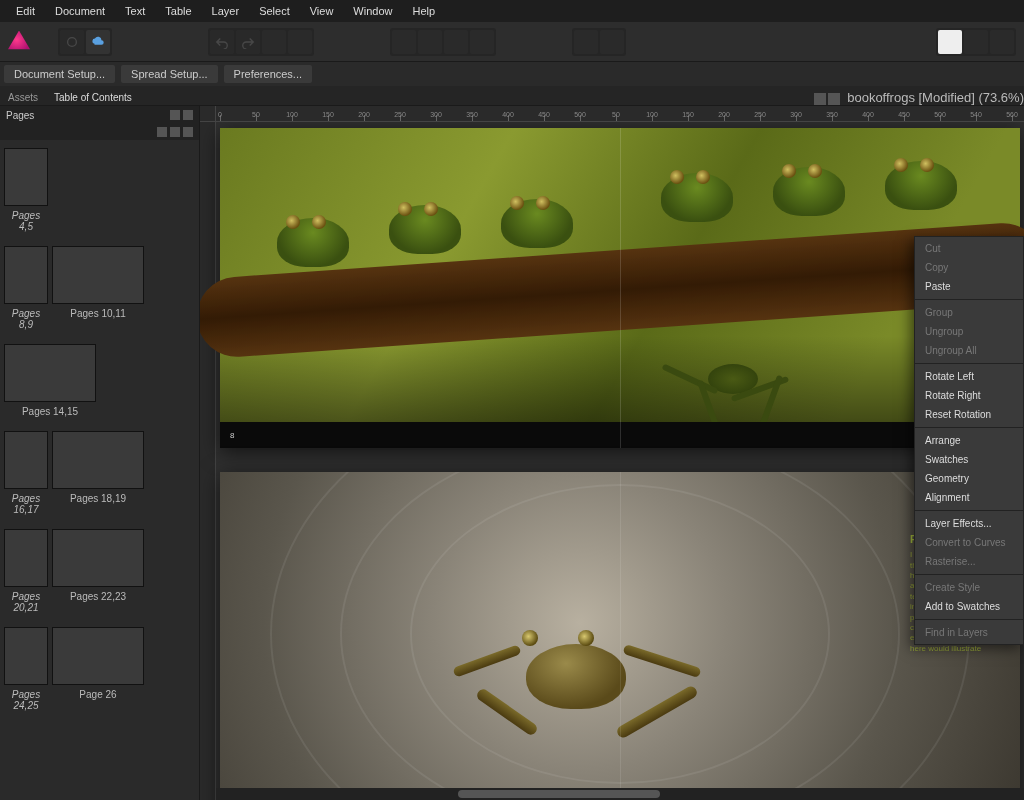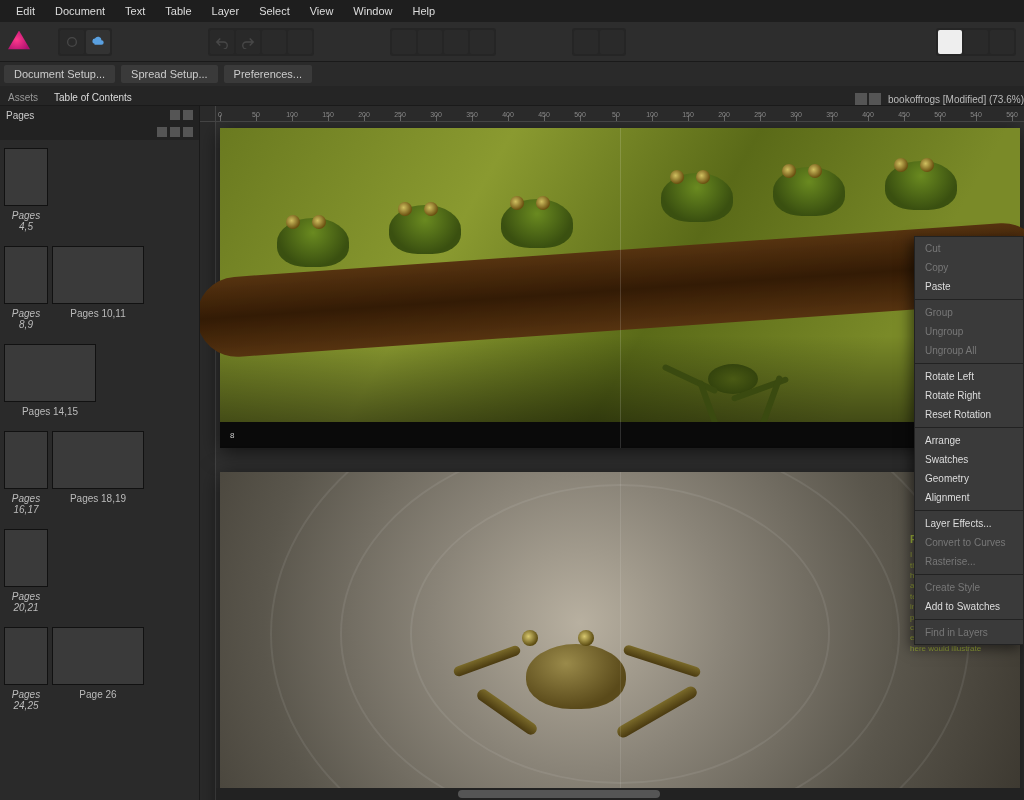--- a/index.html
+++ b/index.html
@@ -21,21 +21,21 @@
 
 .setupbar { height: 24px; background: #2a2a2a; display: flex; align-items: center; padding: 0 4px; gap: 6px; }
 .setup-btn { background: #3a3a3a; color: #ccc; padding: 3px 10px; border-radius: 2px; font-size: 11px; cursor: pointer; }
 
 
 .strip { height: 20px; background: #252525; display: flex; align-items: flex-end; border-bottom: 1px solid #1a1a1a; }
 .strip .ltab { padding: 2px 8px; color: #999; font-size: 10px; }
 .strip .ltab.active { color: #ddd; }
 .strip .control-icons { margin-left: auto; display: flex; gap: 2px; padding-right: 4px; }
 .mini-icon { width: 12px; height: 12px; background: #555; }
-.strip .doctab { margin-left: 3px; color: #bbb; font-size: 10px; }
+.strip .doctab { margin-left: 3px; color: #bbb; font-size: 13px; }
 
 
 .workarea { display: flex; height: calc(800px - 22px - 40px - 24px - 20px); }
 .sidebar { width: 200px; background: #2a2a2a; border-right: 1px solid #1a1a1a; display: flex; flex-direction: column; overflow: hidden; }
 .sidebar-head { height: 18px; background: #222; display: flex; align-items: center; padding: 0 6px; color: #ccc; font-size: 10px; }
 .sidebar-head .sicons { margin-left: auto; display: flex; gap: 3px; }
 .sidebar-sub { height: 16px; background: #222; display: flex; justify-content: flex-end; padding: 0 6px; gap: 3px; align-items: center; }
 .sicon { width: 10px; height: 10px; background: #555; }
 
 .thumbs { flex: 1; overflow-y: auto; padding: 4px 0 4px 0; }
@@ -231,20 +231,24 @@
           </div>
           <div class="spread">
             <div class="img t-frog-green"></div>
             <div class="lbl">Pages 18,19</div>
           </div>
         </div>
         <div class="thumb-row">
           <div class="spread cut">
             <div class="img t-dark cut"></div>
             <div class="lbl">Pages 20,21</div>
+          </div>
+          <div class="spread">
+            <div class="img t-frame"></div>
+            <div class="lbl">Pages 22,23</div>
           </div>
         </div>
         <div class="thumb-row">
           <div class="spread cut">
             <div class="img t-dark cut"></div>
             <div class="lbl">Pages 24,25</div>
           </div>
           <div class="spread">
             <div class="img t-dark"></div>
             <div class="lbl">Page 26</div>

